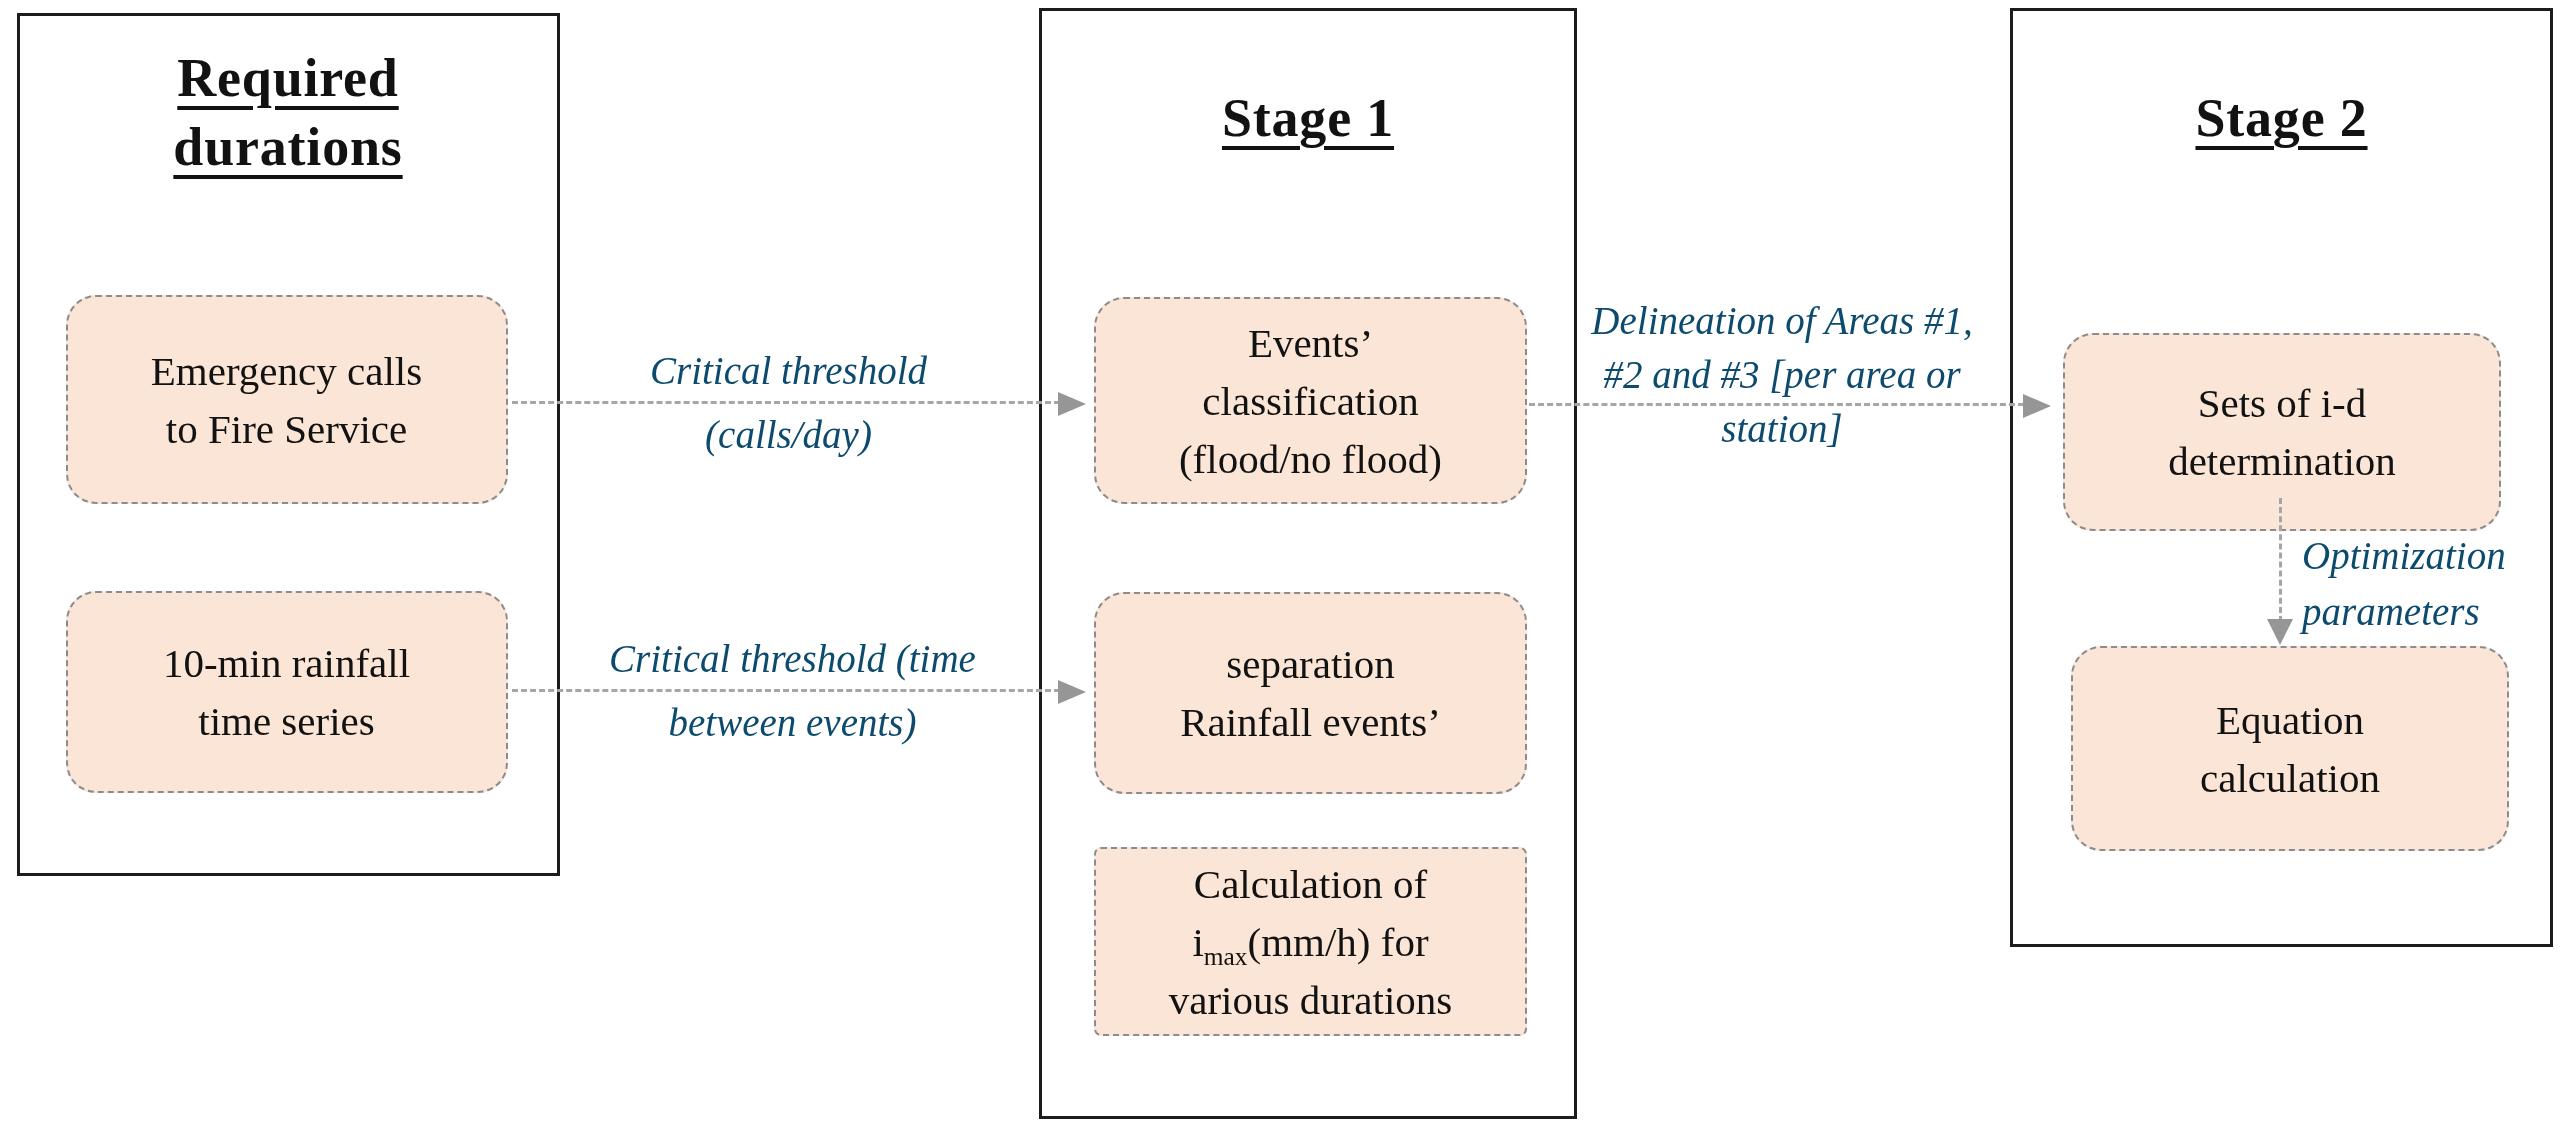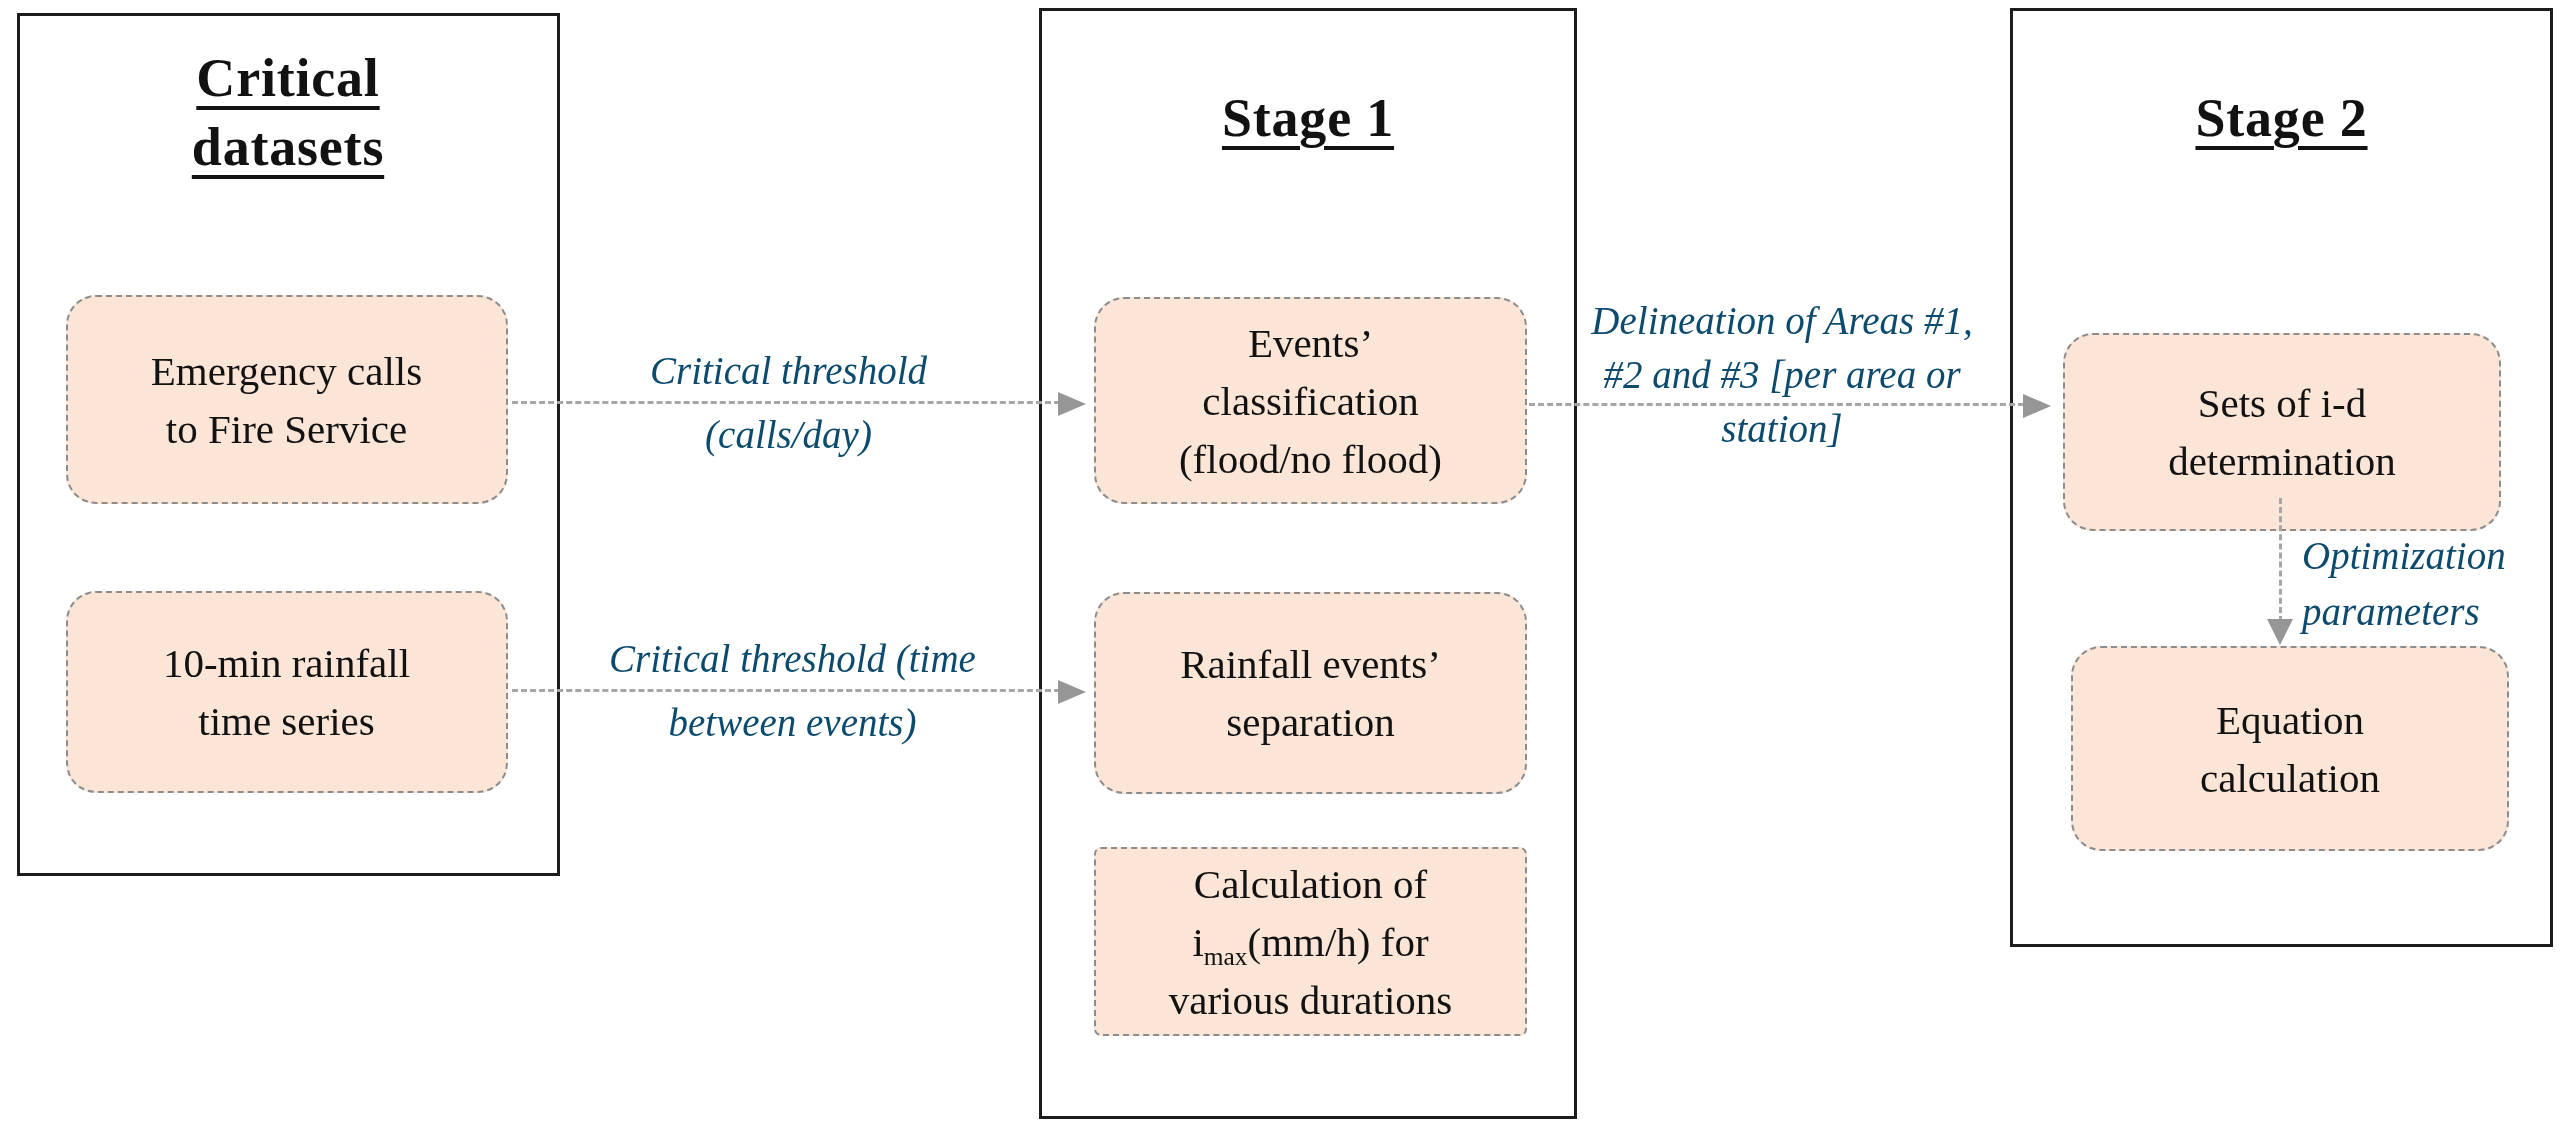--- a/index.html
+++ b/index.html
@@ -74,21 +74,21 @@
   .label-2{left:582px;top:627px;width:421px;line-height:64px;}
   .label-3{left:1587px;top:294px;width:390px;line-height:54px;}
   .label-4{left:2302px;top:528px;width:272px;line-height:56px;text-align:left;}
 </style>
 </head>
 <body>
 
 <div class="canvas">
 
   <section class="panel panel-1">
-    <h2 class="panel-title wrap">Critical datasets</h2>
+    <h2 class="panel-title wrap">Required durations</h2>
 
     <div class="pbox box-emergency">
       <span class="ln">Emergency calls</span>
       <span class="ln">to Fire Service</span>
     </div>
 
     <div class="pbox box-rainfall">
       <span class="ln">10-min rainfall</span>
       <span class="ln">time series</span>
     </div>
@@ -97,22 +97,22 @@
   <section class="panel panel-2">
     <h2 class="panel-title">Stage 1</h2>
 
     <div class="pbox box-events">
       <span class="ln">Events’</span>
       <span class="ln">classification</span>
       <span class="ln">(flood/no flood)</span>
     </div>
 
     <div class="pbox box-separation">
+      <span class="ln">separation</span>
       <span class="ln">Rainfall events’</span>
-      <span class="ln">separation</span>
     </div>
 
     <div class="pbox box-calc">
       <span class="ln">Calculation of</span>
       <span class="ln"><span>i</span><sub class="smallsub">max</sub><span>(mm/h) for</span></span>
       <span class="ln">various durations</span>
     </div>
   </section>
 
   <section class="panel panel-3">

